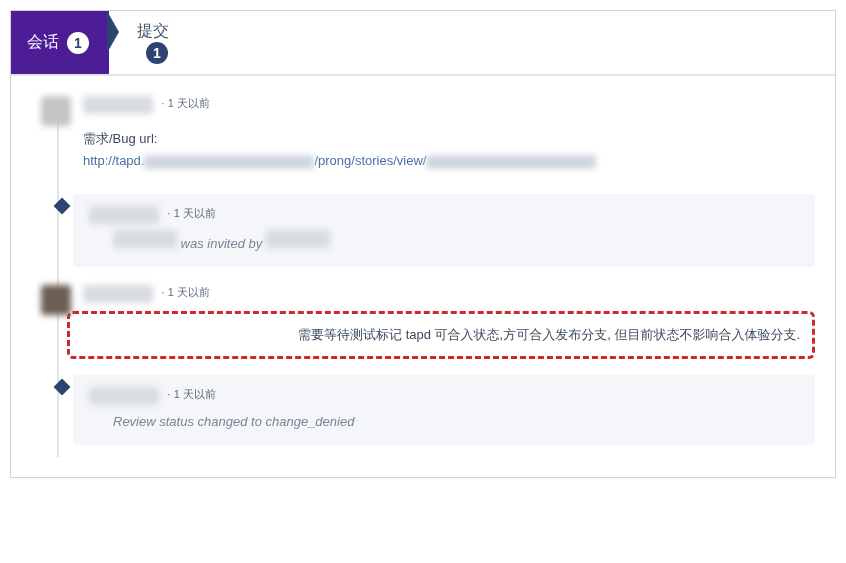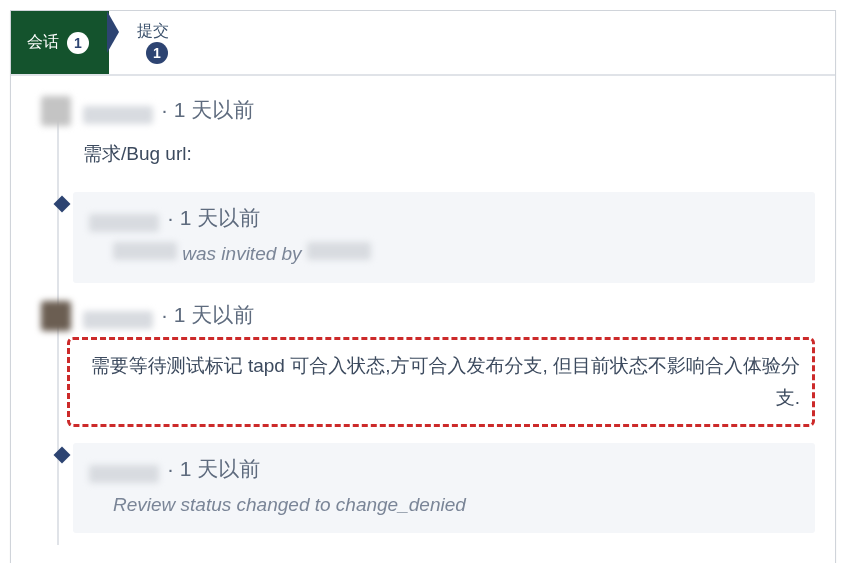--- a/index.html
+++ b/index.html
@@ -36,21 +36,21 @@
     top: 0;
     bottom: 0;
     width: 0;
     height: 0;
     border-top: 21px solid transparent;
     border-bottom: 21px solid transparent;
     border-left: 12px solid #fff;
     z-index: 2;
   }
   .tab.active {
-    background: #14532d;
+    background: #4c1d95;
     color: #fff;
   }
   .tab.active::after {
     border-left-color: #2d4472;
   }
   .tab .badge {
     display: inline-flex;
     align-items: center;
     justify-content: center;
     min-width: 22px;
@@ -116,38 +116,38 @@
     left: -26px;
     top: 0;
     width: 30px;
     height: 30px;
     background: #c4c4c4;
     border-radius: 3px;
     filter: blur(3px);
   }
   .entry-header {
     display: flex;
-    align-items: flex-end;
+    align-items: flex-start;
     gap: 8px;
     color: #5e6b7e;
-    font-size: 21px;
+    font-size: 11px;
     margin-bottom: 8px;
     padding-left: 16px;
   }
   .user-blur {
     display: inline-block;
     width: 70px;
     height: 18px;
     background: #d8dbe0;
     border-radius: 3px;
     filter: blur(3px);
   }
   .entry-body {
     padding: 6px 20px 10px 16px;
-    font-size: 19px;
+    font-size: 13px;
     line-height: 1.7;
     color: #3c4a5e;
   }
   .entry.sub {
     background: #f4f6f9;
     border-radius: 3px;
     padding: 12px 16px 12px 16px;
     margin-left: 6px;
   }
   .entry.sub .entry-header {
@@ -200,20 +200,23 @@
     <div class="vline"></div>
 
     <div class="entry">
       <div class="avatar"></div>
       <div class="entry-header">
         <span class="user-blur"></span>
         <span>· 1 天以前</span>
       </div>
       <div class="entry-body">
         <div>需求/Bug url:</div>
+        <div class="link">
+          <span>http://tapd.</span><span class="url-blur" style="width:170px"></span><span>/prong/stories/view/</span><span class="url-blur" style="width:170px"></span>
+        </div>
       </div>
     </div>
 
     <div class="entry sub">
       <div class="marker"></div>
       <div class="entry-header">
         <span class="user-blur"></span>
         <span>· 1 天以前</span>
       </div>
       <div class="entry-body italic">

